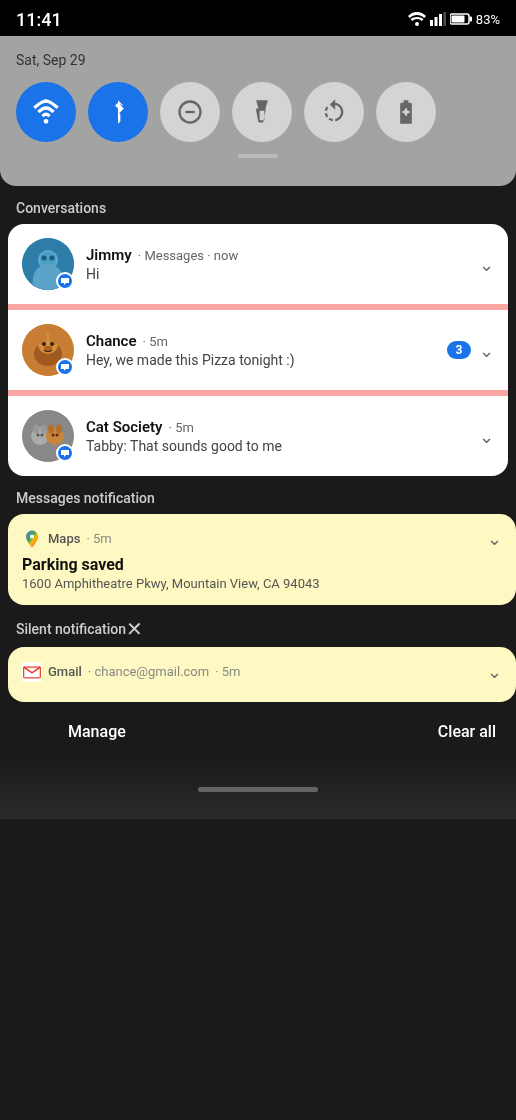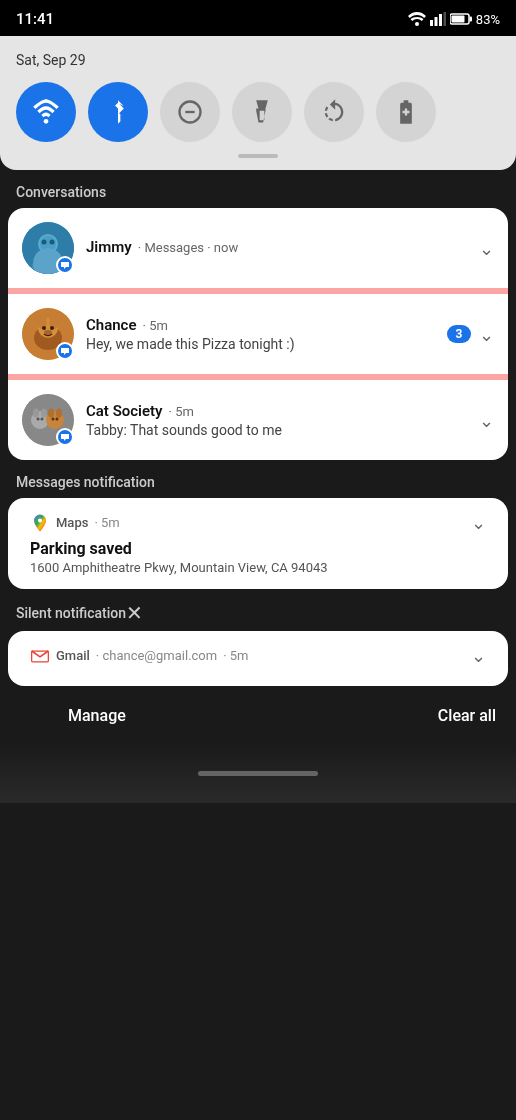--- a/index.html
+++ b/index.html
@@ -16,38 +16,38 @@
     .status-bar {
       background: #000;
       display: flex;
       justify-content: space-between;
       align-items: center;
       padding: 8px 16px 6px 16px;
       height: 36px;
     }
     .status-time {
       color: #fff;
-      font-size: 15px;
+      font-size: 18px;
       font-weight: 500;
     }
     .status-icons {
       display: flex;
       align-items: center;
       gap: 4px;
     }
     .status-icons span {
       color: #fff;
       font-size: 13px;
     }
 
     
     .quick-settings {
-      background: #e5e5e5;
+      background: #a3a3a3;
       border-radius: 0 0 16px 16px;
-      padding: 16px 16px 12px 16px;
+      padding: 16px 16px 28px 16px;
       margin-bottom: 2px;
     }
     .qs-date {
       font-size: 14px;
       color: #333;
       margin-bottom: 14px;
     }
     .qs-tiles {
       display: flex;
       gap: 12px;
@@ -199,24 +199,24 @@
       text-align: center;
     }
     .chevron-down {
       color: #666;
       font-size: 18px;
       cursor: pointer;
     }
 
     
     .alerting-card {
-      background: #ffffff;
+      background: #fef9c3;
       border-radius: 16px;
-      margin: 0 8px 2px 8px;
-      padding: 14px 22px;
+      margin: 0 0 2px 8px;
+      padding: 14px 14px;
     }
     .notif-row {
       display: flex;
       align-items: center;
       justify-content: space-between;
       margin-bottom: 6px;
     }
     .notif-app-info {
       display: flex;
       align-items: center;
@@ -394,20 +394,21 @@
         <svg viewBox="0 0 10 10" fill="white">
             <path d="M1 2h8v5H6l-2 2V7H1V2z"></path>
           </svg>
       </div>
     </div>
     <div class="conv-content">
       <div class="conv-header">
         <span class="conv-name">Jimmy</span>
         <span class="conv-meta">· Messages · now</span>
       </div>
+      <div class="conv-preview">Hi</div>
     </div>
     <div class="conv-right">
       <span class="chevron-down">⌄</span>
     </div>
   </div>
 
   <div class="conv-item">
     <div class="avatar-wrap">
       <div class="avatar-circle chance-avatar">
         <svg width="52" height="52" viewBox="0 0 52 52" fill="none">

